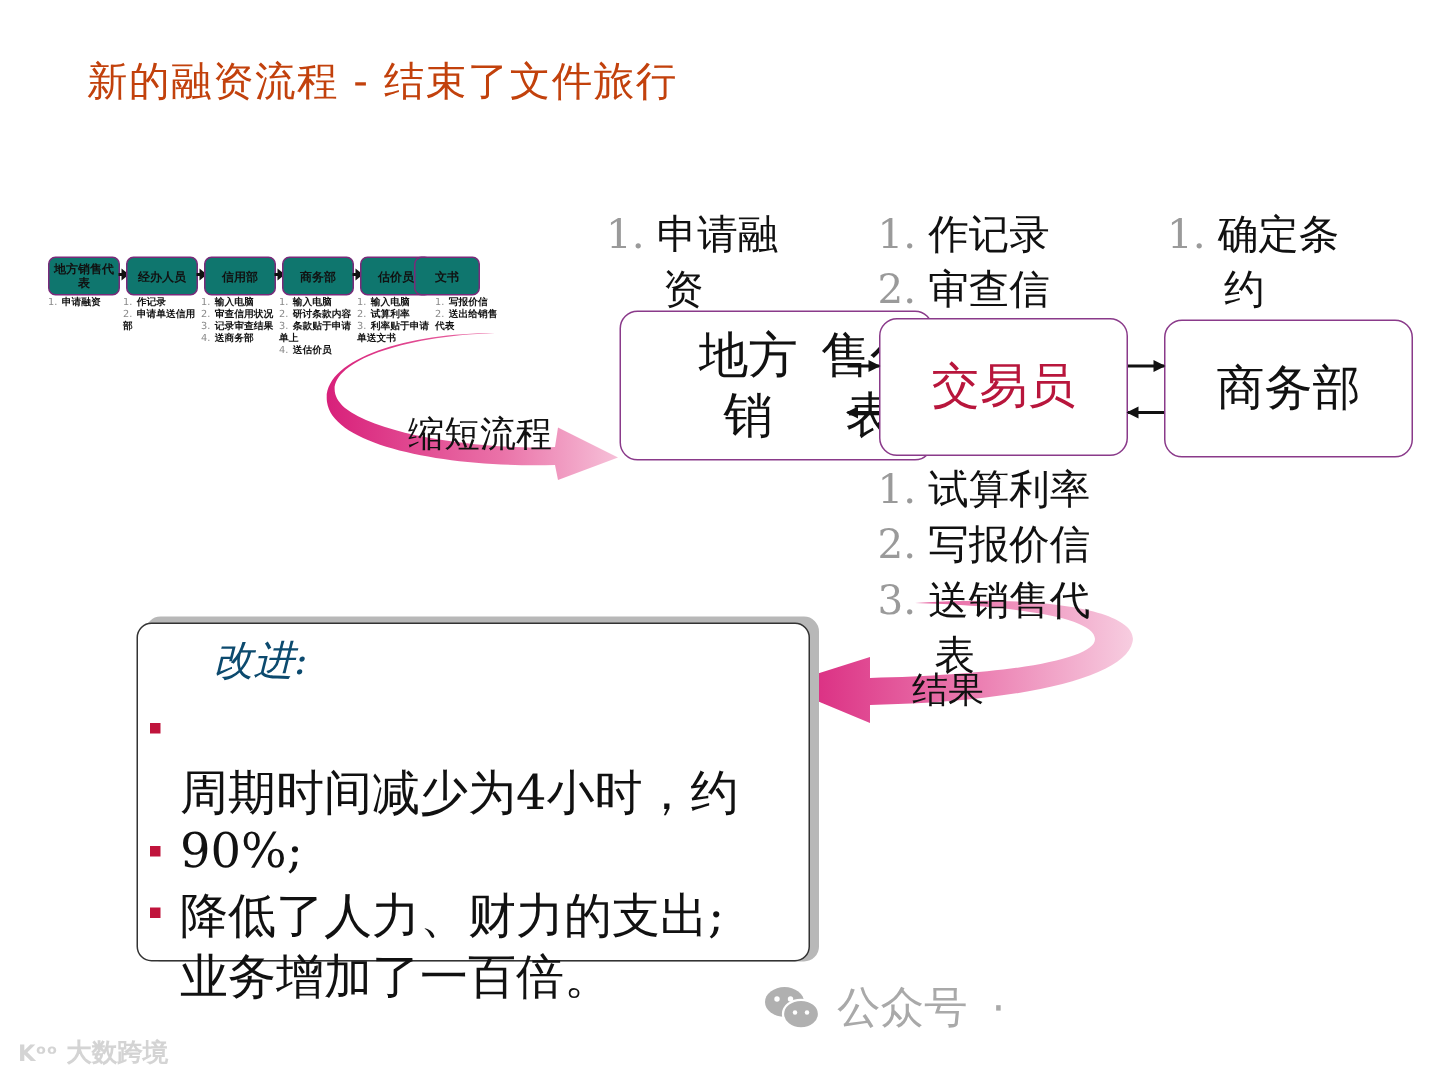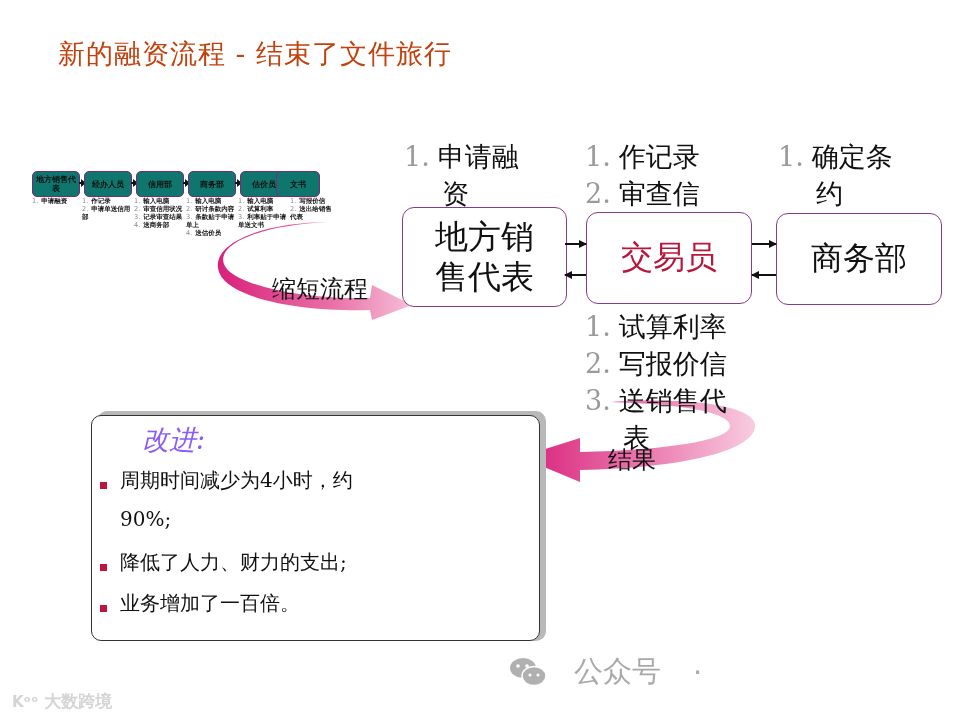--- a/index.html
+++ b/index.html
@@ -28,27 +28,27 @@
   .link { position:absolute; height:1.5px; background:#111; }
   .link.r::after { content:""; position:absolute; right:-1px; top:-3px; border-left:8px solid #111;
                    border-top:4px solid transparent; border-bottom:4px solid transparent; }
   .link.l::before { content:""; position:absolute; left:-1px; top:-3px; border-right:8px solid #111;
                     border-top:4px solid transparent; border-bottom:4px solid transparent; }
 
   
   .callout-shadow { position:absolute; left:97px; top:411px; width:449px; height:230px; background:#b8b8b8; border-radius:10px; }
   .callout { position:absolute; left:91px; top:415px; width:447px; height:224px; background:#fff;
              border:1.5px solid #333; border-radius:10px; font-family:"DejaVu Serif", serif; }
-  .callout .head { position:absolute; left:50px; top:6px; font-size:27px; font-style:italic; color:#8b5cf6; }
-  .callout .item { position:absolute; left:28px; font-size:20px; color:#111; line-height:39px; }
+  .callout .head { position:absolute; left:50px; top:6px; font-size:27px; font-style:italic; color:#0c4a6e; }
+  .callout .item { position:absolute; left:28px; font-size:32px; color:#111; line-height:39px;margin-top:48px; }
   .callout .bullet { position:absolute; left:8px; width:7px; height:7px; background:#c0143c; }
 
   .arrow-label { position:absolute; font-family:"DejaVu Serif", serif; font-size:24px; color:#111; }
 
-  .watermark { position:absolute; left:508px; top:652px; font-size:29px; color:#a9a9a9; display:flex; align-items:center; gap:26px; }
+  .watermark { position:absolute; left:508px; top:652px; font-size:29px; color:#a9a9a9; display:flex; align-items:center; gap:10px; }
   .wm-dot { margin:0 6px; }
   .logo-wm { position:absolute; left:12px; top:690px; font-size:17px; color:#d4d4d4; font-weight:bold; }
 </style>
 </head>
 <body>
 
 <div class="abs title">新的融资流程 - 结束了文件旅行</div>
 
 <div>
   <div class="mini-box" style="left:32px;width:46px;">地方销售代表</div>
@@ -119,21 +119,21 @@
 </div>
 <div class="list" style="left:585px;top:138px;">
   <div><span class="n">1.</span><span>作记录</span></div>
   <div><span class="n">2.</span><span>审查信</span></div>
 </div>
 <div class="list" style="left:778px;top:138px;">
   <div><span class="n">1.</span><span>确定条</span></div>
   <div class="cont">约</div>
 </div>
 
-<div class="box" style="left:402px;top:207px;width:163px;height:98px;font-size:33px;line-height:40px;flex-direction:column;">
+<div class="box" style="left:413px;top:207px;width:163px;height:98px;font-size:33px;line-height:40px;flex-direction:row;padding-left:44px;">
   <div>地方销</div>
   <div>售代表</div>
 </div>
 <div class="box" style="left:586px;top:212px;width:164px;height:90px;font-size:32px;color:#b8163c;">
   <span>交易员</span>
 </div>
 <div class="box" style="left:776px;top:213px;width:164px;height:90px;font-size:32px;">
   <span>商务部</span>
 </div>
 

